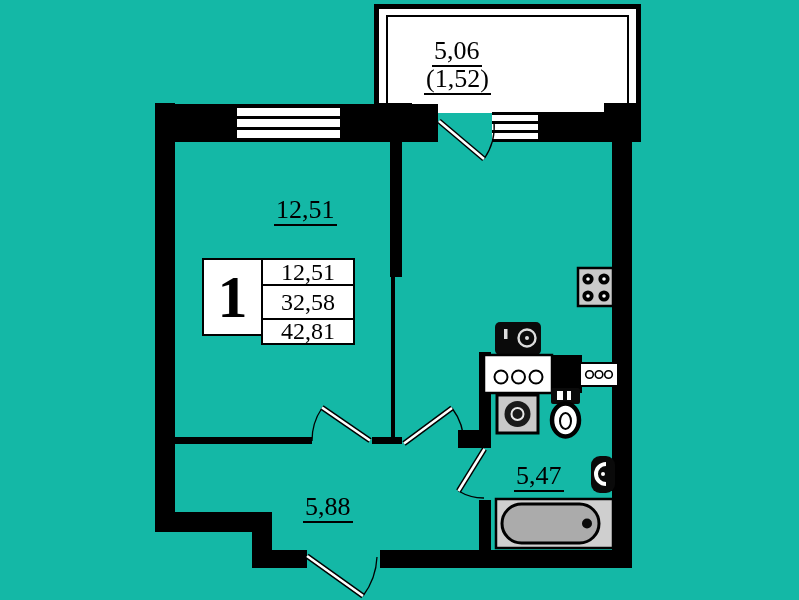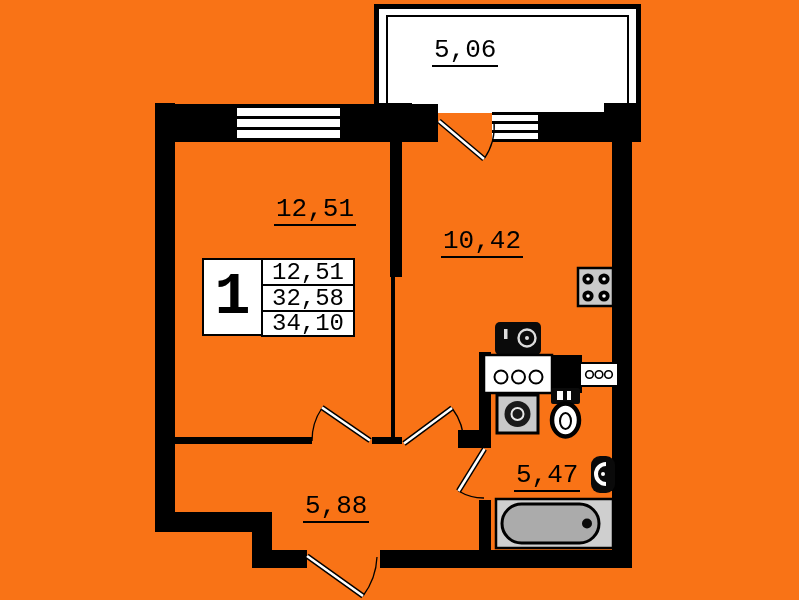--- a/index.html
+++ b/index.html
@@ -1,18 +1,18 @@
 <!DOCTYPE html>
 <html><head>
 <meta charset="utf-8">
 <style>
   html,body{margin:0;padding:0;background:#ffffff;}
   .canvas{
-    position:relative;width:799px;height:600px;background:#f97316;overflow:hidden;
-    font-family:Liberation Mono, monospace;color:#000;
+    position:relative;width:799px;height:600px;background:#14b8a6;overflow:hidden;
+    font-family:Liberation Serif, serif;color:#000;
   }
   .wall{position:absolute;background:#000;}
   .window{
     position:absolute;
     background:linear-gradient(to bottom,
       #000 0 11.5%, #fff 11.5% 31%,
       #000 31% 40.5%, #fff 40.5% 59.5%,
       #000 59.5% 69%, #fff 69% 88.5%,
       #000 88.5% 100%);
   }
@@ -34,21 +34,21 @@
     box-sizing:border-box;width:61px;height:78px;border:2px solid #000;background:#fff;
     display:flex;align-items:center;justify-content:center;
     font-size:60px;font-weight:700;
   }
   .it-rows{display:flex;flex-direction:column;margin-left:-2px;}
   .it-row{
     box-sizing:border-box;width:94px;border:2px solid #000;background:#fff;
     display:flex;align-items:center;justify-content:center;font-size:24px;
   }
   .it-row.r1{height:28px;}
-  .it-row.r2{height:28px;margin-top:-2px;}
+  .it-row.r2{height:36px;margin-top:-2px;}
   .it-row.r3{height:27px;margin-top:-2px;}
 </style>
 </head>
 <body>
 
 <div class="canvas">
 
   <div class="balcony-outer"></div>
   <div class="balcony-inner"></div>
 
@@ -160,27 +160,27 @@
     </g>
 
     <g>
       <rect x="496" y="499" width="117" height="49" fill="#cfcfcf" stroke="#000" stroke-width="2.5"></rect>
       <rect x="502" y="504" width="97" height="39" rx="19.5" fill="#ababab" stroke="#000" stroke-width="3"></rect>
       <circle cx="587" cy="523.5" r="5" fill="#0a0a0a"></circle>
     </g>
   </svg>
 
   <div class="area-label" style="left:432px;top:37px;">5,06</div>
+  <div class="area-label" style="left:424px;top:65px;">(1,52)</div>
   <div class="area-label" style="left:274px;top:196px;">12,51</div>
-  <div class="area-label" style="left:441px;top:228px;">10,42</div>
   <div class="area-label" style="left:303px;top:493px;">5,88</div>
   <div class="area-label" style="left:514px;top:462px;">5,47</div>
 
   <div class="info-table">
     <div class="it-left">1</div>
     <div class="it-rows">
       <div class="it-row r1">12,51</div>
       <div class="it-row r2">32,58</div>
-      <div class="it-row r3">34,10</div>
+      <div class="it-row r3">42,81</div>
     </div>
   </div>
 
 </div>
 
 </body></html>

